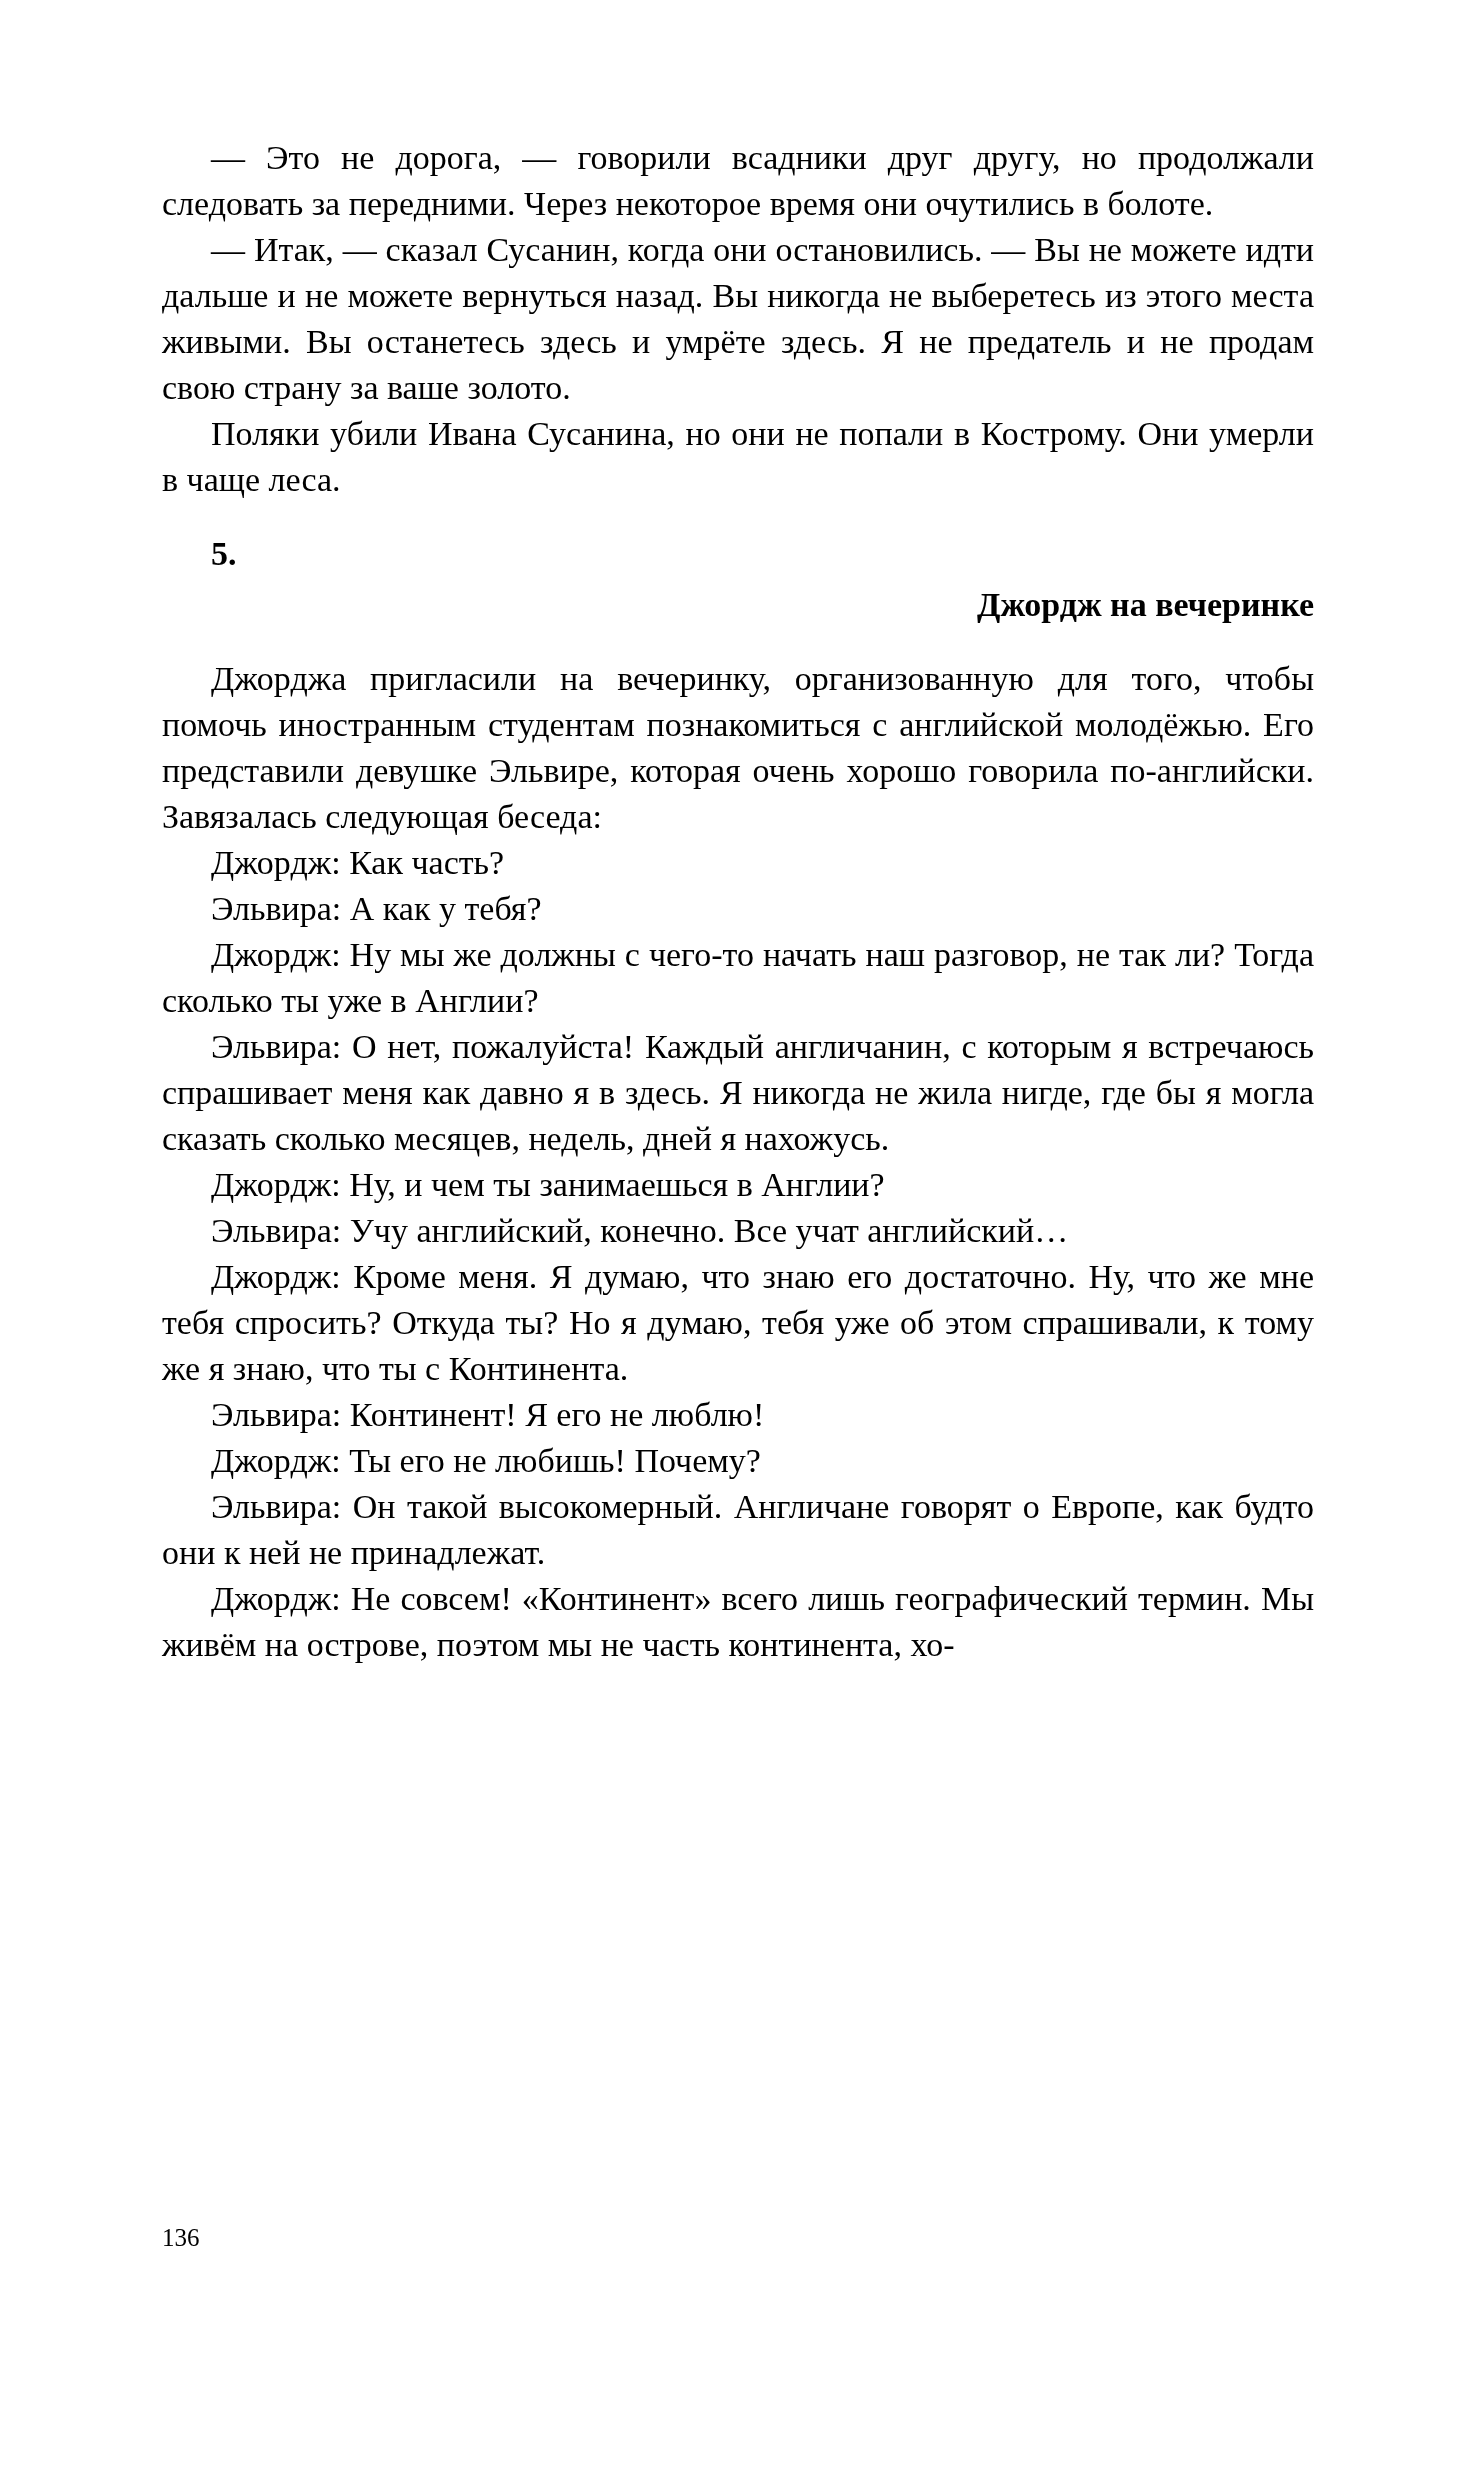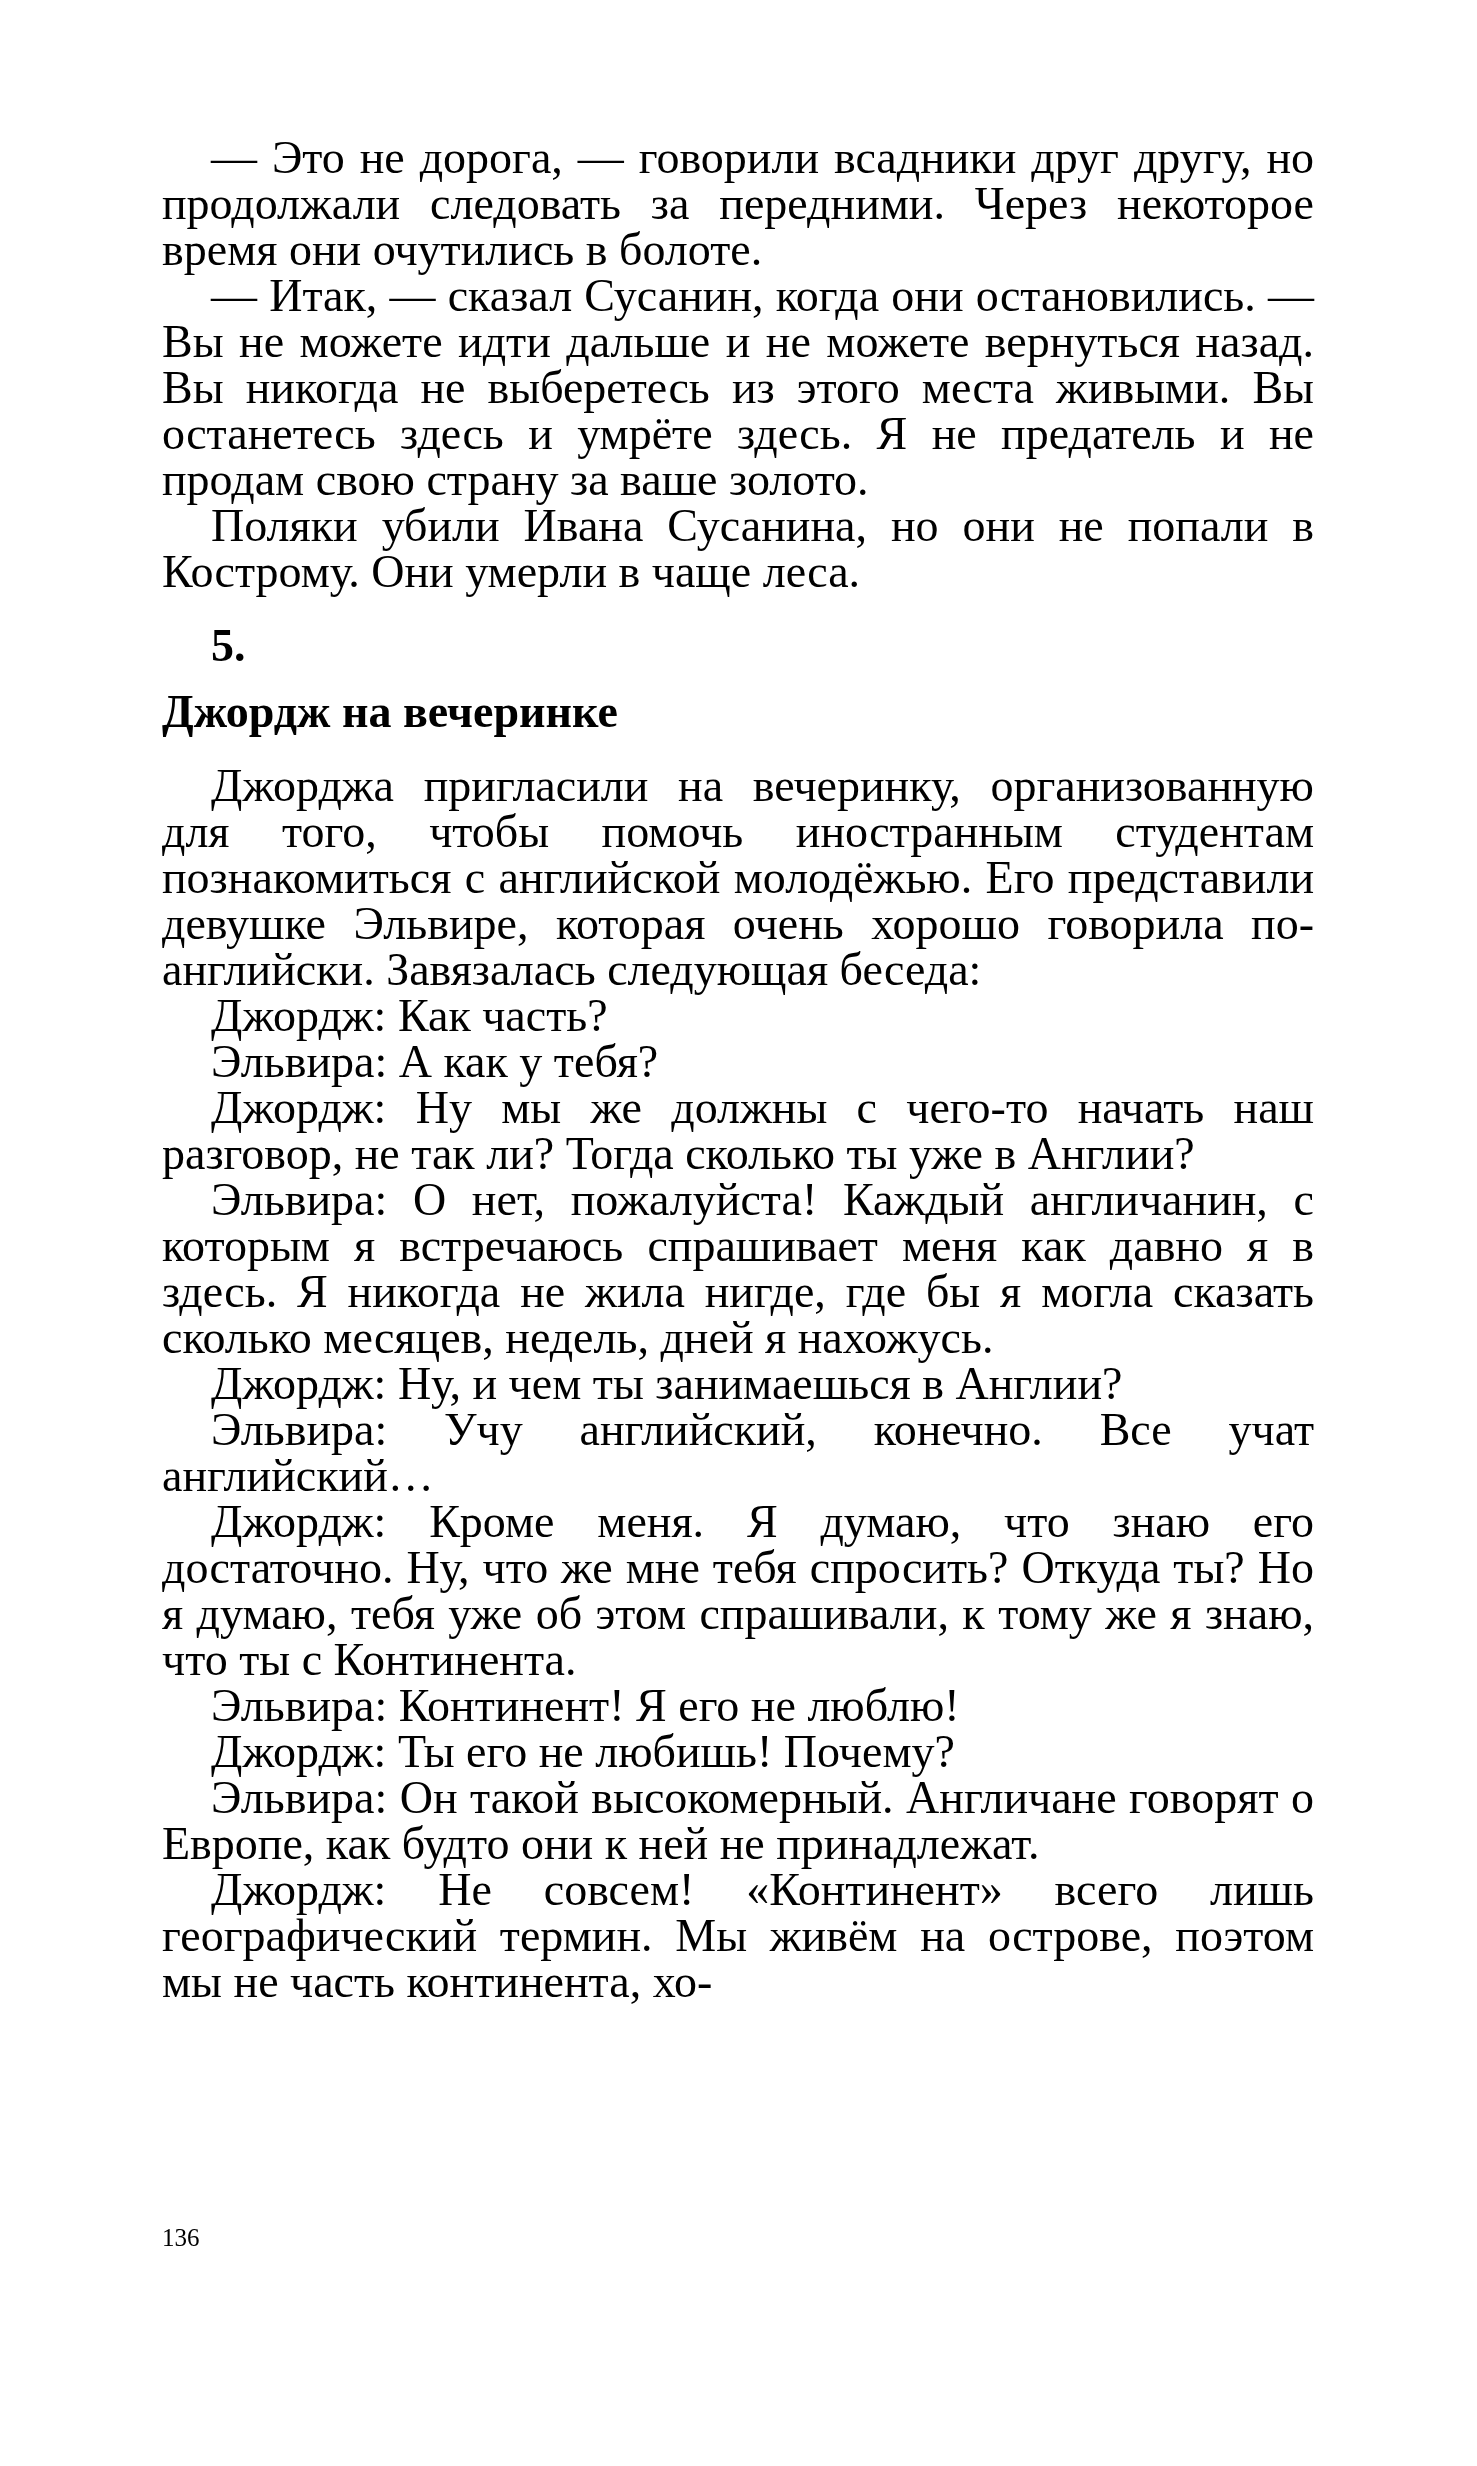--- a/index.html
+++ b/index.html
@@ -18,40 +18,40 @@
   .page {
     position: absolute;
     inset: 0;
     background: #ffffff;
   }
   .text-block {
     position: absolute;
     left: 162px;
     top: 135px;
     width: 1152px;
-    font-size: 46px;
+    font-size: 34px;
     line-height: 46px;
     text-align: justify;
     hyphens: auto;
   }
   .text-block p {
     margin: 0;
     padding: 0;
     text-indent: 49px;
   }
   p.section-number {
     font-weight: bold;
     text-align: left;
     margin-top: 28px;
   }
   p.section-title {
     font-weight: bold;
-    text-align: left;
+    text-align: right;
     text-indent: 0;
-    margin-top: 20px;
+    margin-top: 5px;
     margin-bottom: 28px;
   }
   .speaker {
   }
   .page-number {
     position: absolute;
     left: 162px;
     top: 2215px;
     font-size: 25px;
     line-height: 46px;

